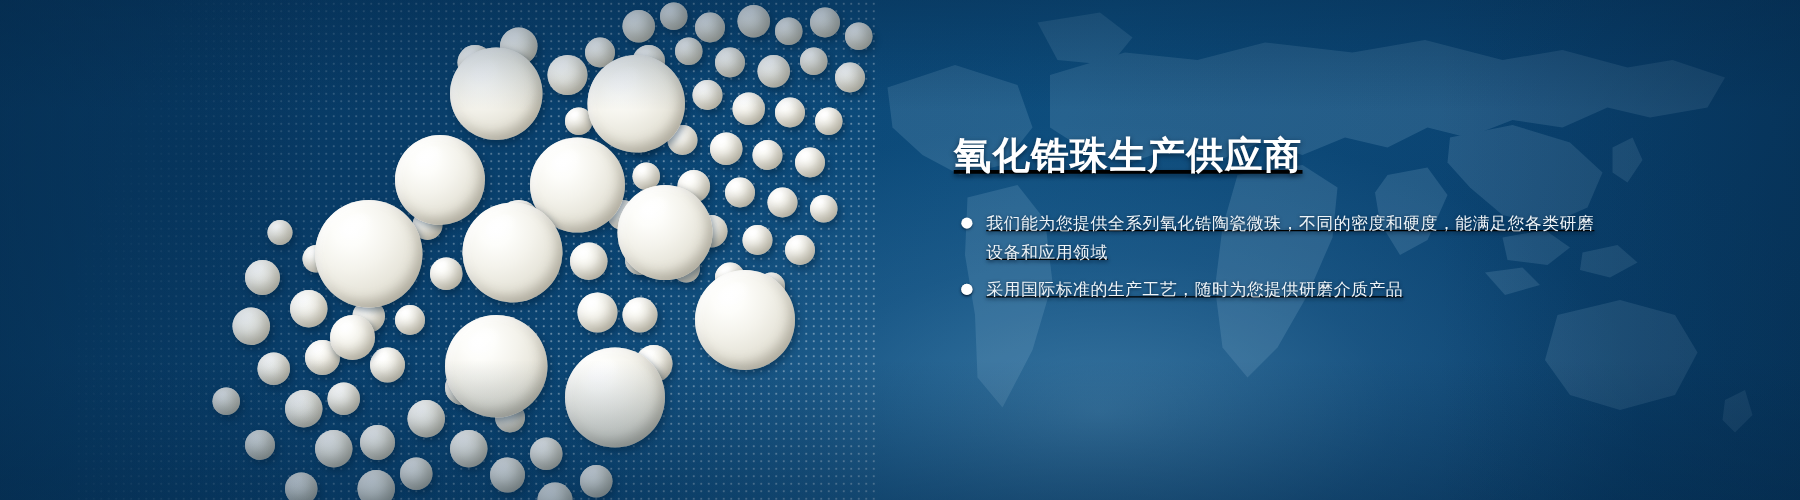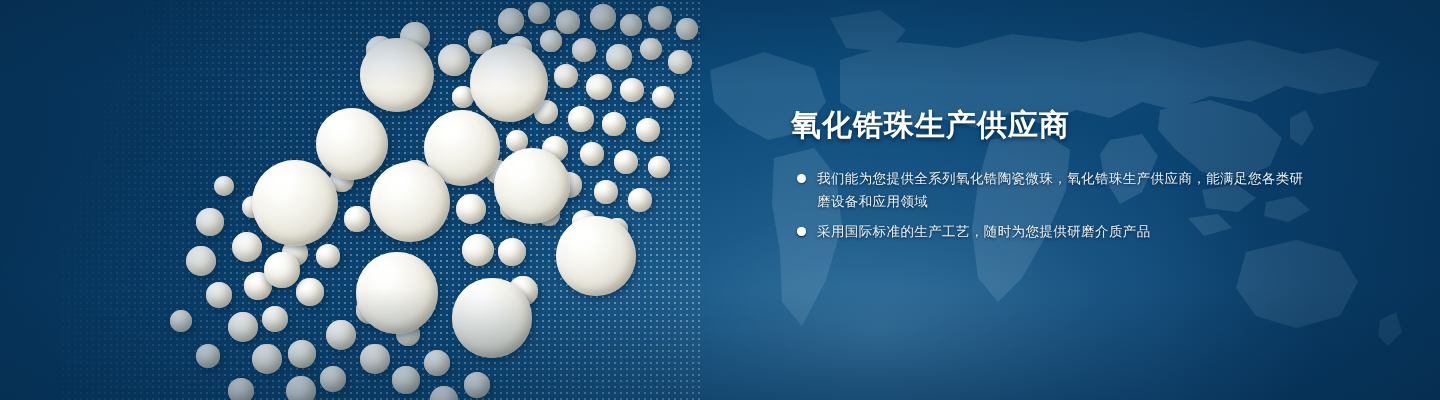--- a/index.html
+++ b/index.html
@@ -104,23 +104,24 @@
     width: 34%;
     height: 24%;
     border-radius: 50%;
     background: radial-gradient(ellipse at 40% 40%, rgba(255,255,255,0.95) 0%, rgba(255,255,255,0.0) 72%);
     transform: rotate(-22deg);
   }
 
   
   .content {
     position: absolute;
-    left: 791px;
+    left: 763px;
     top: 108px;
     width: 520px;
+    text-decoration: underline;
   }
   .headline {
     margin: 0 0 26px 0;
     font-size: 30px;
     font-weight: 600;
     line-height: 1.1;
     color: #ffffff;
     letter-spacing: 1px;
     text-shadow: 0 2px 4px rgba(2,24,46,0.75);
   }
@@ -299,21 +300,21 @@
   </div>
 
   <div class="bg-vignette"></div>
 
   <div class="content">
     <h1 class="headline">氧化锆珠生产供应商</h1>
 
     <ul class="bullets">
       <li class="bullet-item">
         <span class="bullet-dot"></span>
-        <span>我们能为您提供全系列氧化锆陶瓷微珠，氧化锆珠生产供应商，能满足您各类研磨设备和应用领域</span>
+        <span>我们能为您提供全系列氧化锆陶瓷微珠，不同的密度和硬度，能满足您各类研磨设备和应用领域</span>
       </li>
       <li class="bullet-item">
         <span class="bullet-dot"></span>
       </li>
       <li class="bullet-item">
         <span class="bullet-dot"></span>
         <span>采用国际标准的生产工艺，随时为您提供研磨介质产品</span>
       </li>
     </ul>
   </div>

